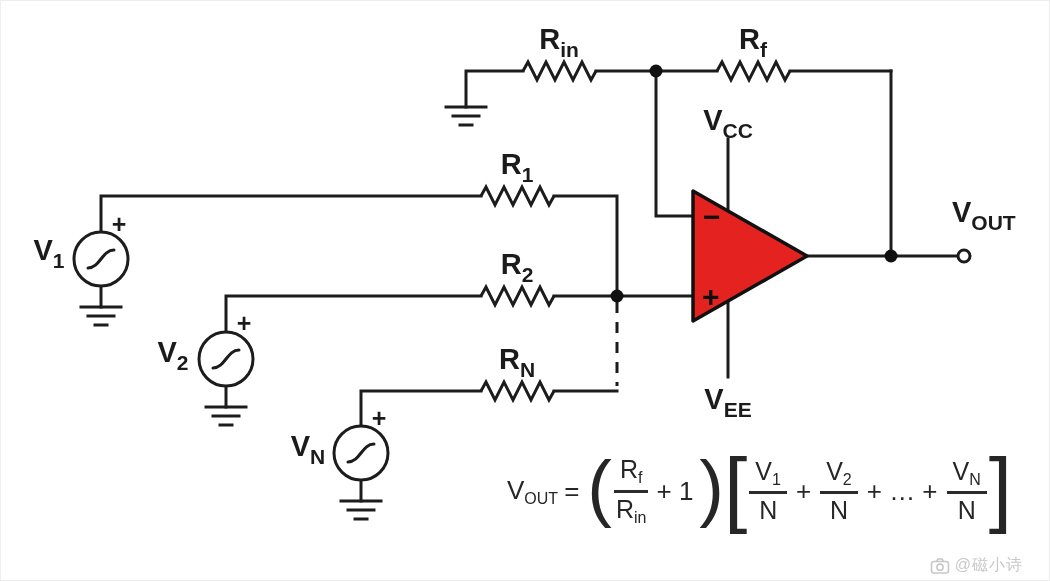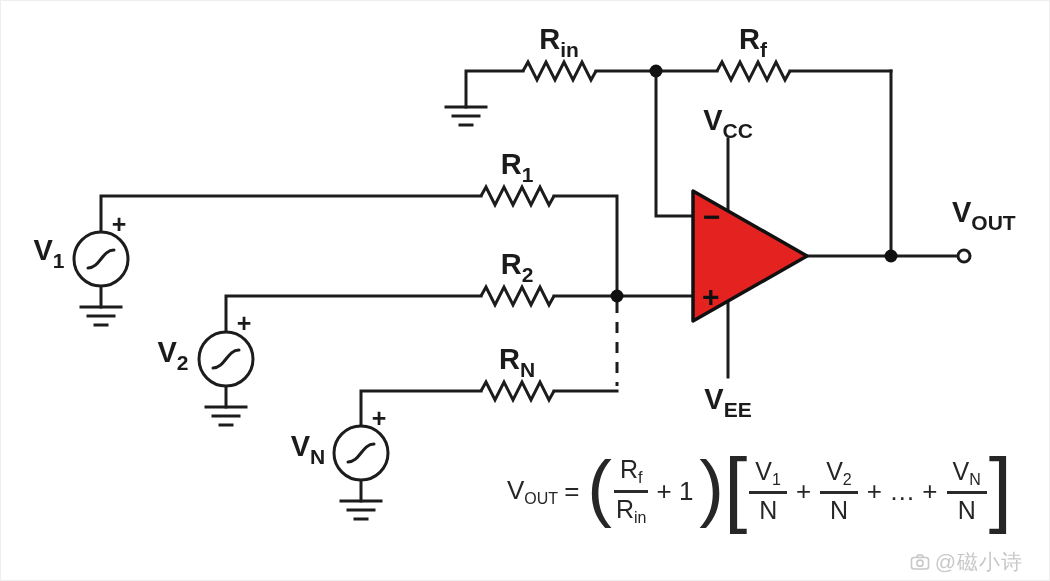--- a/index.html
+++ b/index.html
@@ -34,21 +34,21 @@
   .frac .num{border-bottom:3px solid #2b2b2b;padding:0 6px 2px;text-align:center;}
   .frac .den{padding-top:2px;}
   .plusone{margin:0 6px;}
   .fop{margin:0 7px;}
   .big{font-size:74px;font-weight:300;line-height:1;transform:translateY(-3px);}
   .bracket{font-size:84px;}
 
   .watermark{
     position:absolute;right:26px;bottom:4px;
     display:flex;align-items:center;gap:5px;
-    color:#c8c8c8;font-size:21px;letter-spacing:1px;
+    color:#c8c8c8;font-size:16px;letter-spacing:1px;
   }
 </style>
 </head>
 <body>
 
 <div class="page">
 
 <svg class="circuit" width="1050" height="581" viewBox="0 0 1050 581">
 
   <g>

